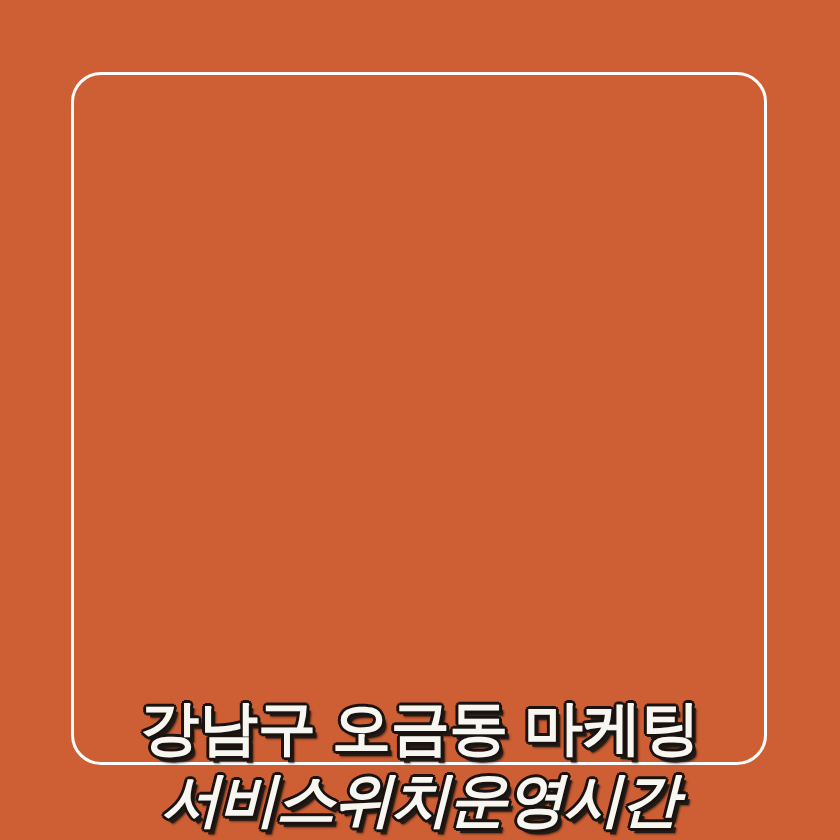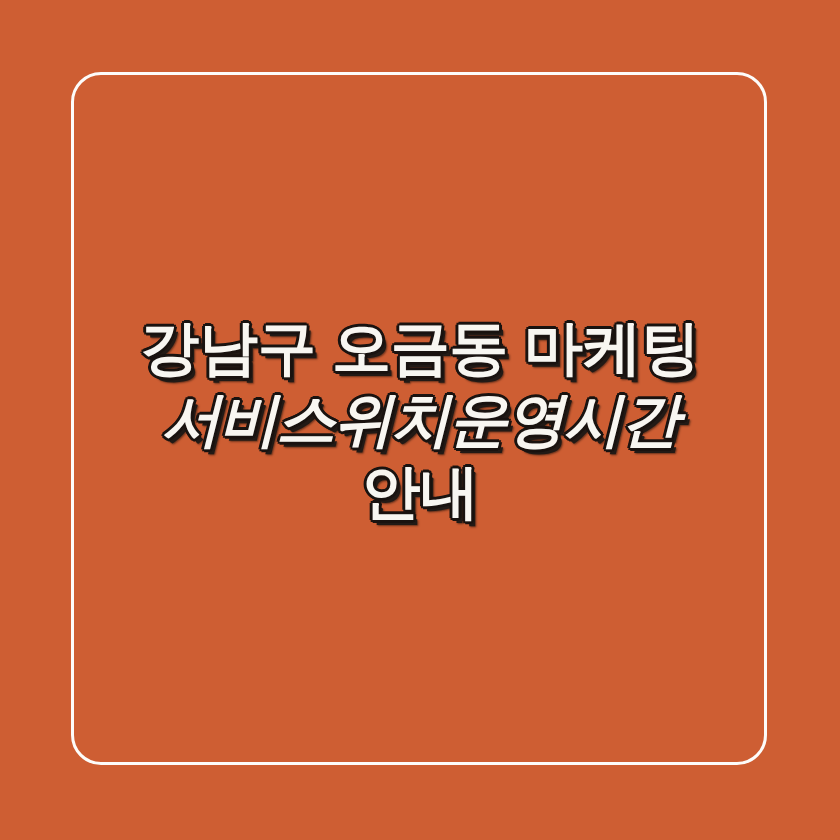--- a/index.html
+++ b/index.html
@@ -35,21 +35,21 @@
   
   #headline-block {
     position: absolute;
     left: 0;
     right: 0;
     top: 0;
     bottom: 0;
     display: flex;
     flex-direction: column;
     align-items: center;
-    justify-content: center;
+    justify-content: flex-end;
     padding: 4px 72px;
     box-sizing: border-box;
   }
 
   .headline-line {
     display: block;
     width: 100%;
     text-align: center;
     font-size: 59px;
     line-height: 72px;
@@ -80,16 +80,15 @@
 </head>
 <body>
 
 <div id="thumbnail-card">
 
   <div id="card-frame"></div>
 
   <div id="headline-block">
     <span class="headline-line">강남구 오금동 마케팅</span>
     <span class="headline-line is-long">서비스위치운영시간</span>
-    <span class="headline-line">안내</span>
   </div>
 
 </div>
 
 </body></html>

